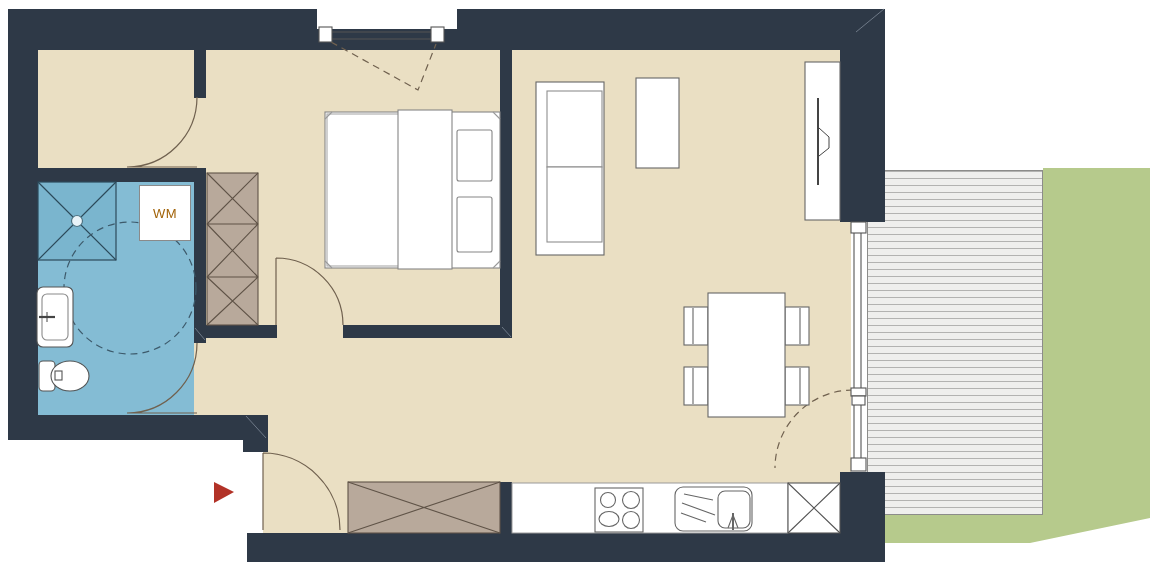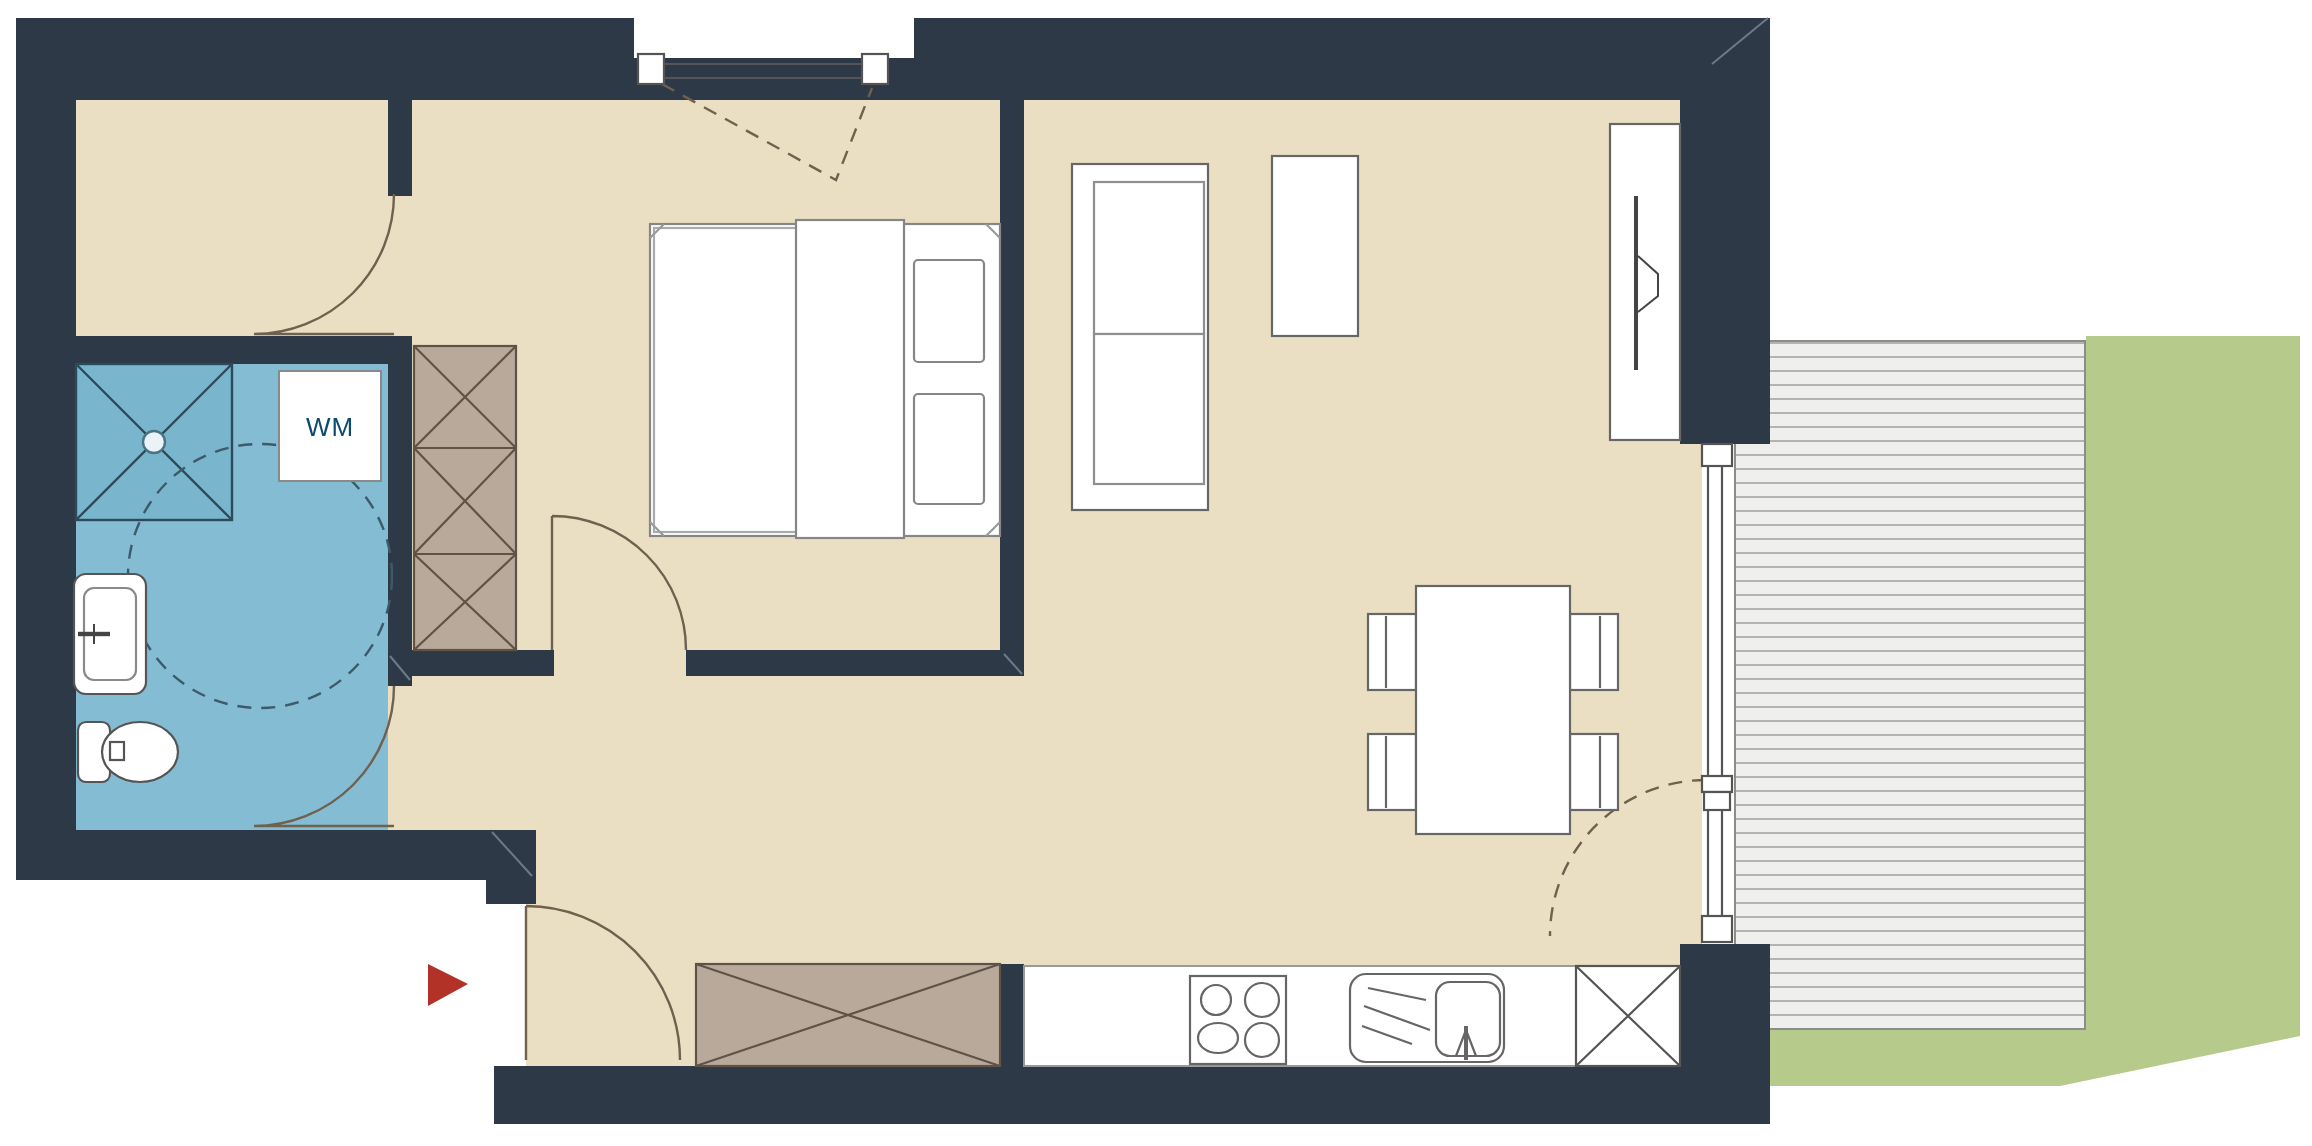--- a/index.html
+++ b/index.html
@@ -9,21 +9,21 @@
   .wall{background:var(--wall);}
   .white{background:#ffffff;}
   .floor{background:var(--floor);}
   .bath{background:var(--bathroom);}
   .deck{background:repeating-linear-gradient(180deg,var(--deck-line) 0 1px,var(--deck) 1px 7px);
         border:1px solid #8c8c8a;box-sizing:border-box;}
   .lawn{background:var(--lawn);}
   #overlay{position:absolute;left:0;top:0;z-index:5;}
   #wm-box{z-index:6;background:#ffffff;border:1px solid #8a8a8a;box-sizing:border-box;
           display:flex;align-items:center;justify-content:center;
-          font-size:13px;color:#0c4a6e;letter-spacing:.5px;}
+          font-size:13px;color:#a16207;letter-spacing:.5px;}
   .z1{z-index:1}.z2{z-index:2}.z3{z-index:3}.z4{z-index:4}
 </style>
 </head>
 <body>
 
 <div id="plan">
 
   <div class="abs floor z1" style="left:8px;top:9px;width:877px;height:553px;"></div>
 
   <div class="abs deck z1" style="left:867px;top:170px;width:176px;height:345px;"></div>

